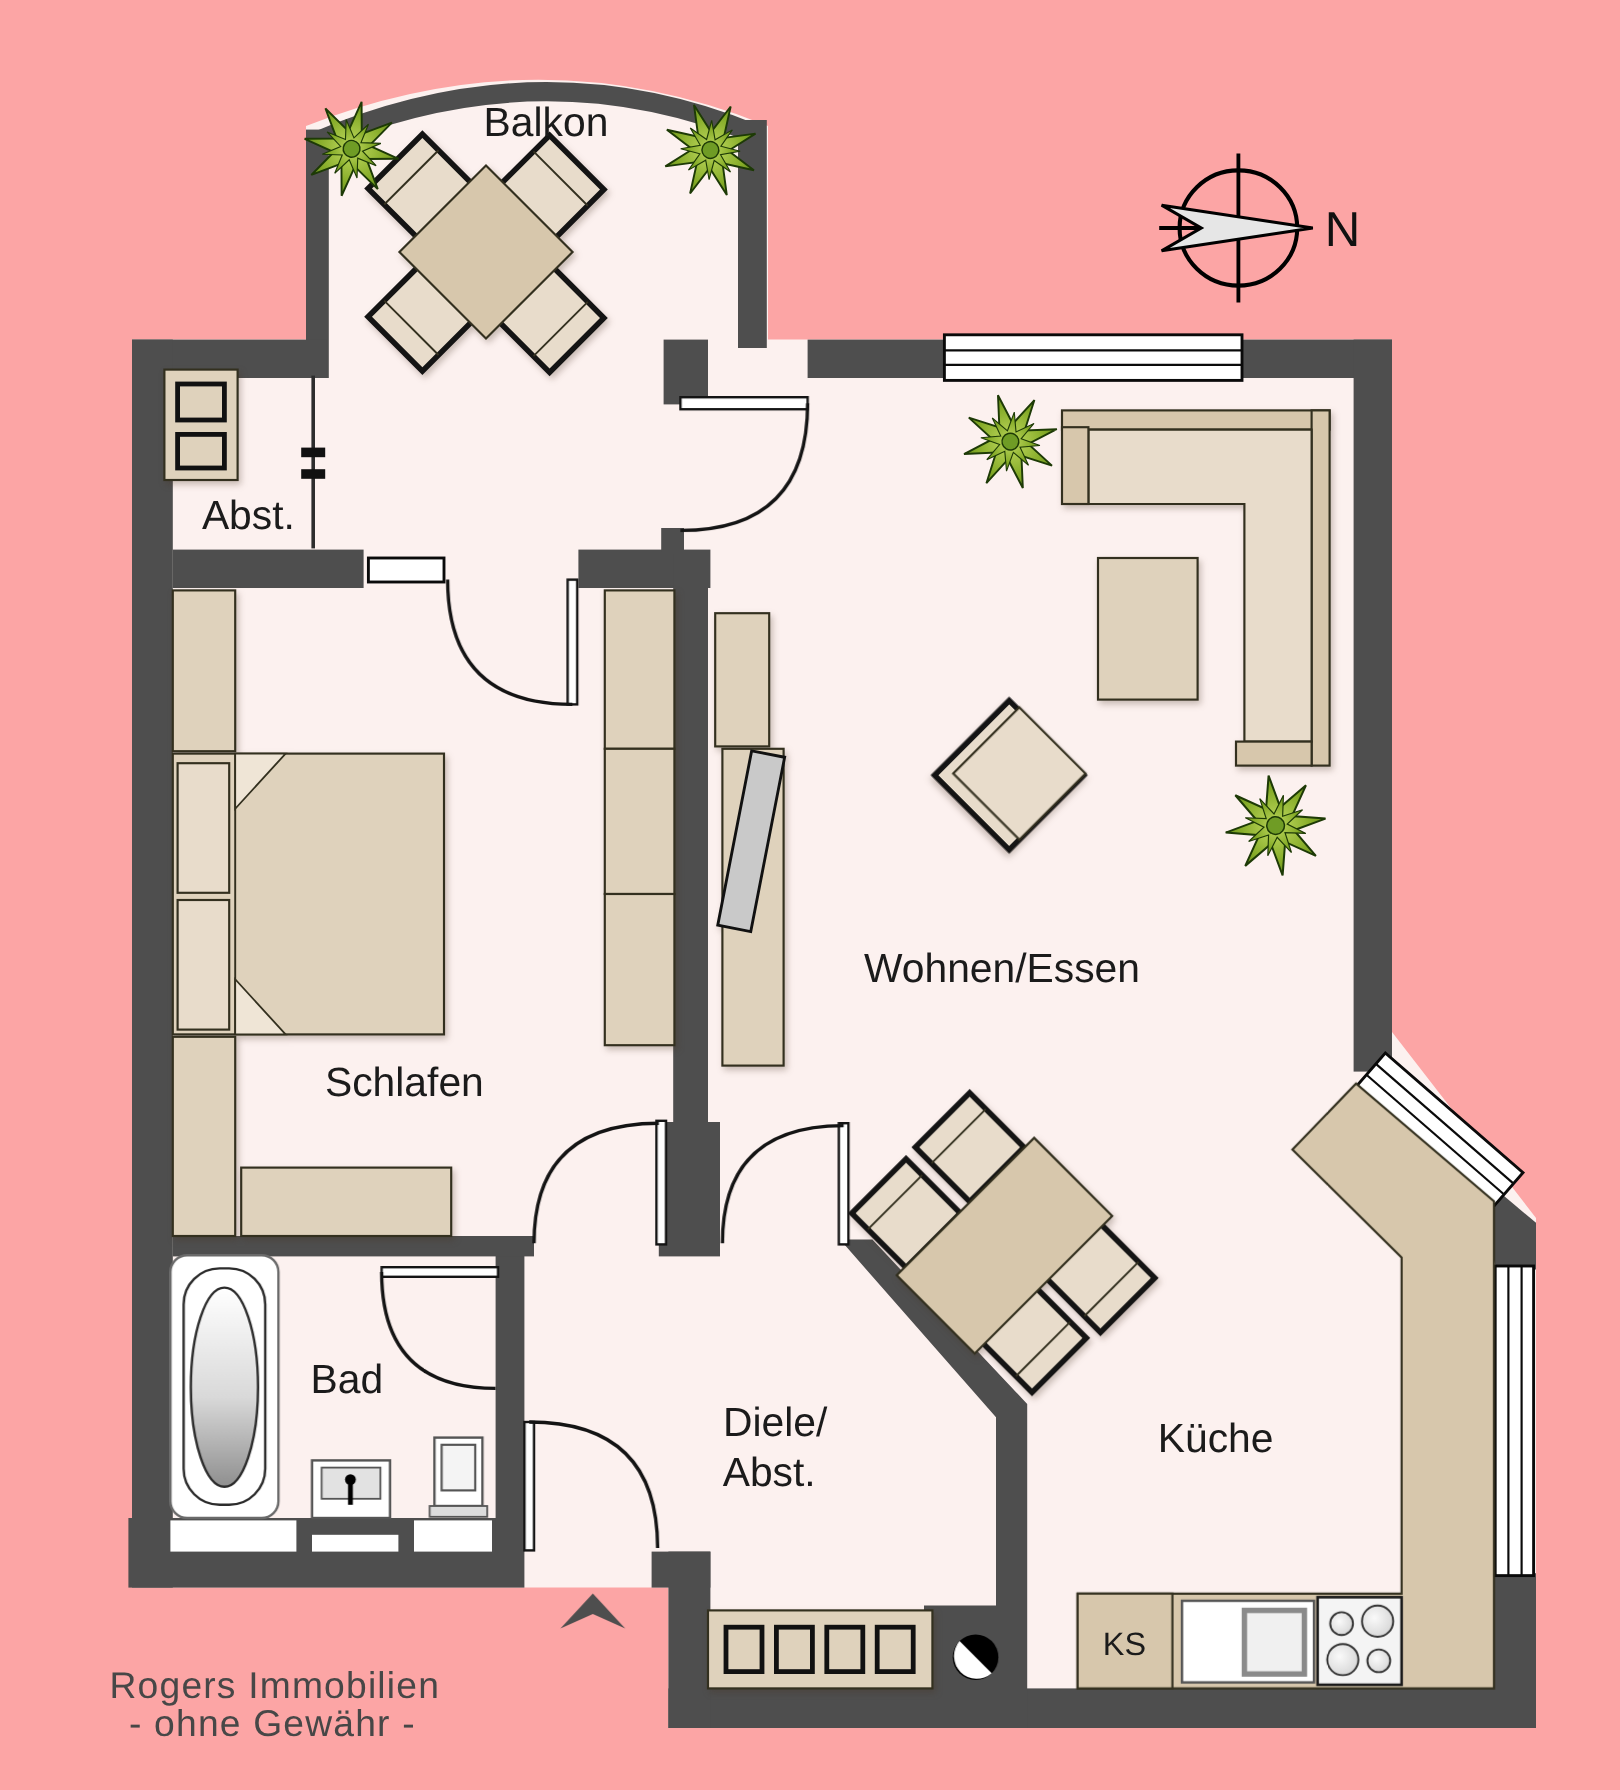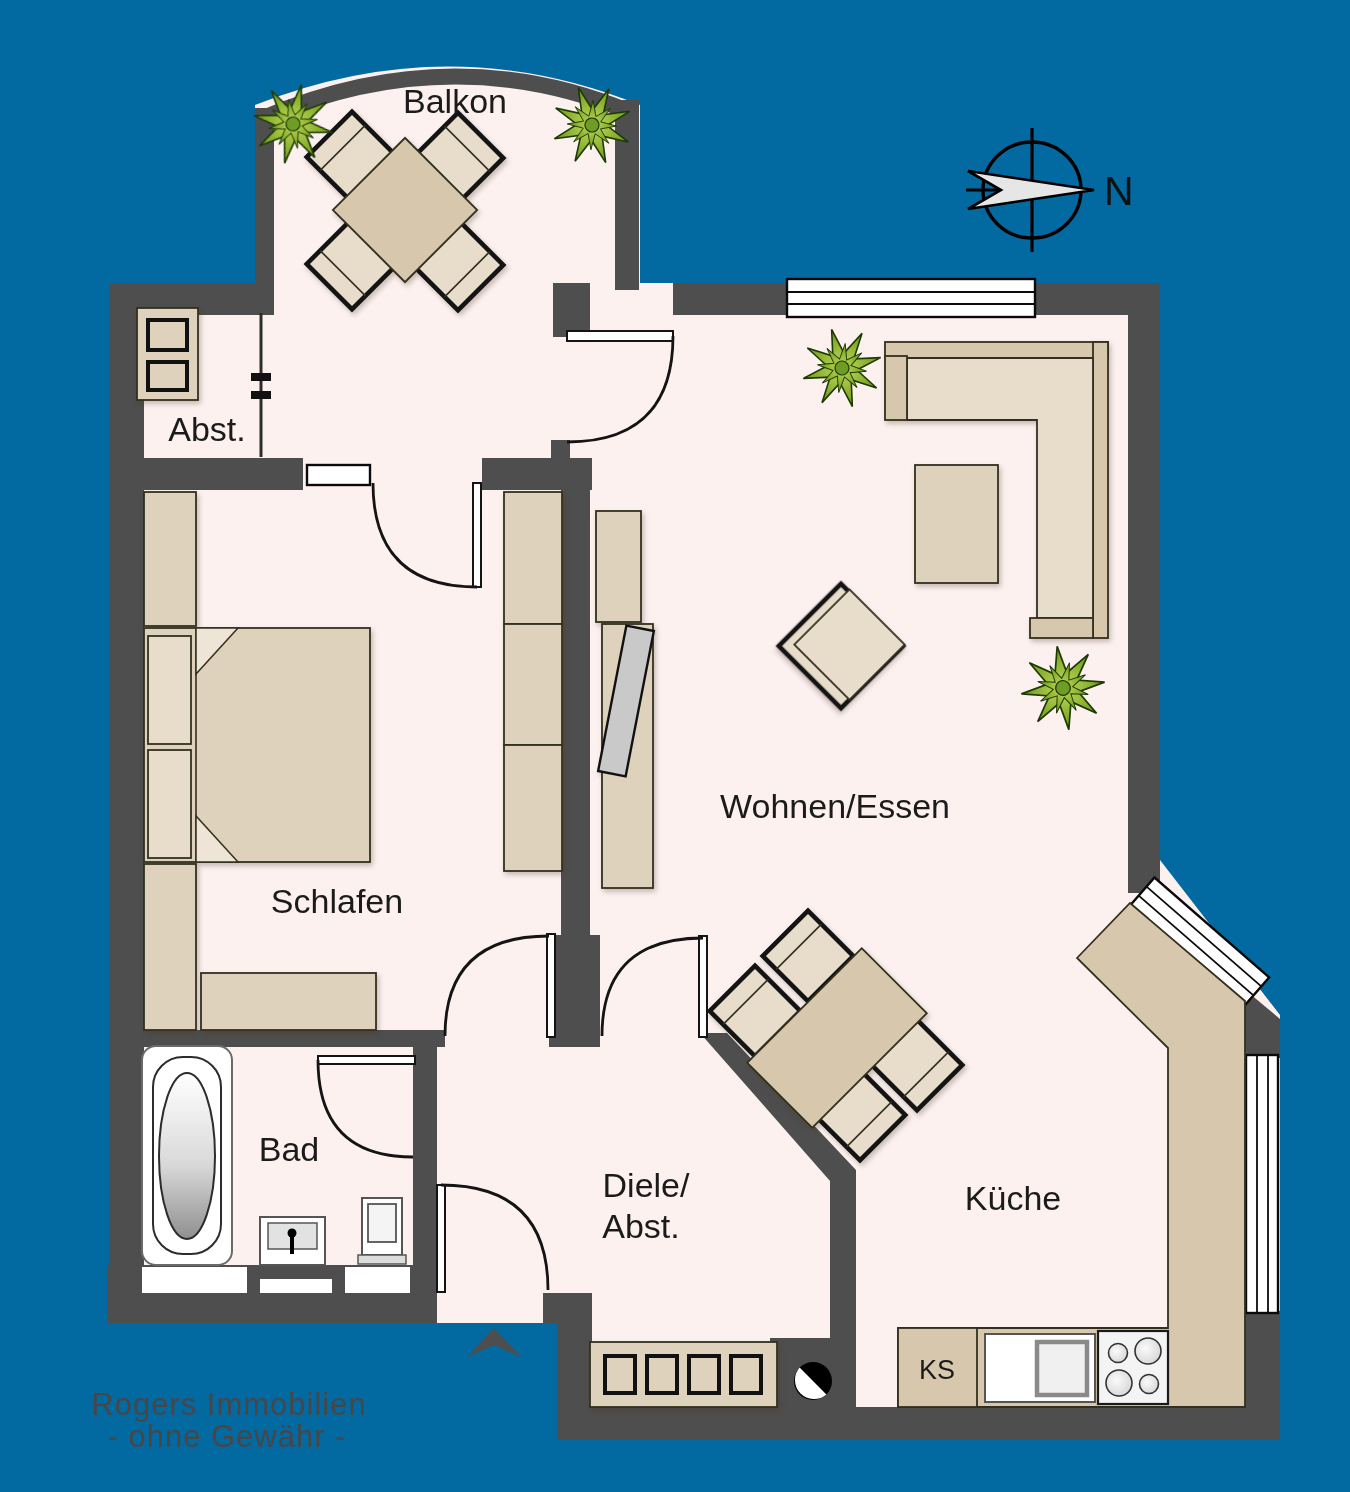--- a/index.html
+++ b/index.html
@@ -1,16 +1,16 @@
 <!DOCTYPE html>
 <html><head>
 <meta charset="utf-8">
 <style>
   html,body{margin:0;padding:0;background:#ffffff;}
-  .page{width:1350px;height:1492px;position:relative;background:#0369a1;
+  .page{width:1350px;height:1492px;position:relative;background:#fca5a5;
         font-family:"Liberation Sans",sans-serif;}
   svg{display:block}
   .floor{fill:#fcf1ef;}
   .wall{fill:#4e4e4e;stroke:none;}
   .wallstroke{fill:none;stroke:#4e4e4e;}
   .win{fill:#ffffff;stroke:#0a0a0a;stroke-width:2.4;}
   .winline{stroke:#0a0a0a;stroke-width:1.8;fill:none;}
   .arc{fill:none;stroke:#141414;stroke-width:2.8;}
   .leafdoor{fill:#ffffff;stroke:#141414;stroke-width:2;}
   .furn{fill:#e8dccb;stroke:#33301f;stroke-width:1.8;}

